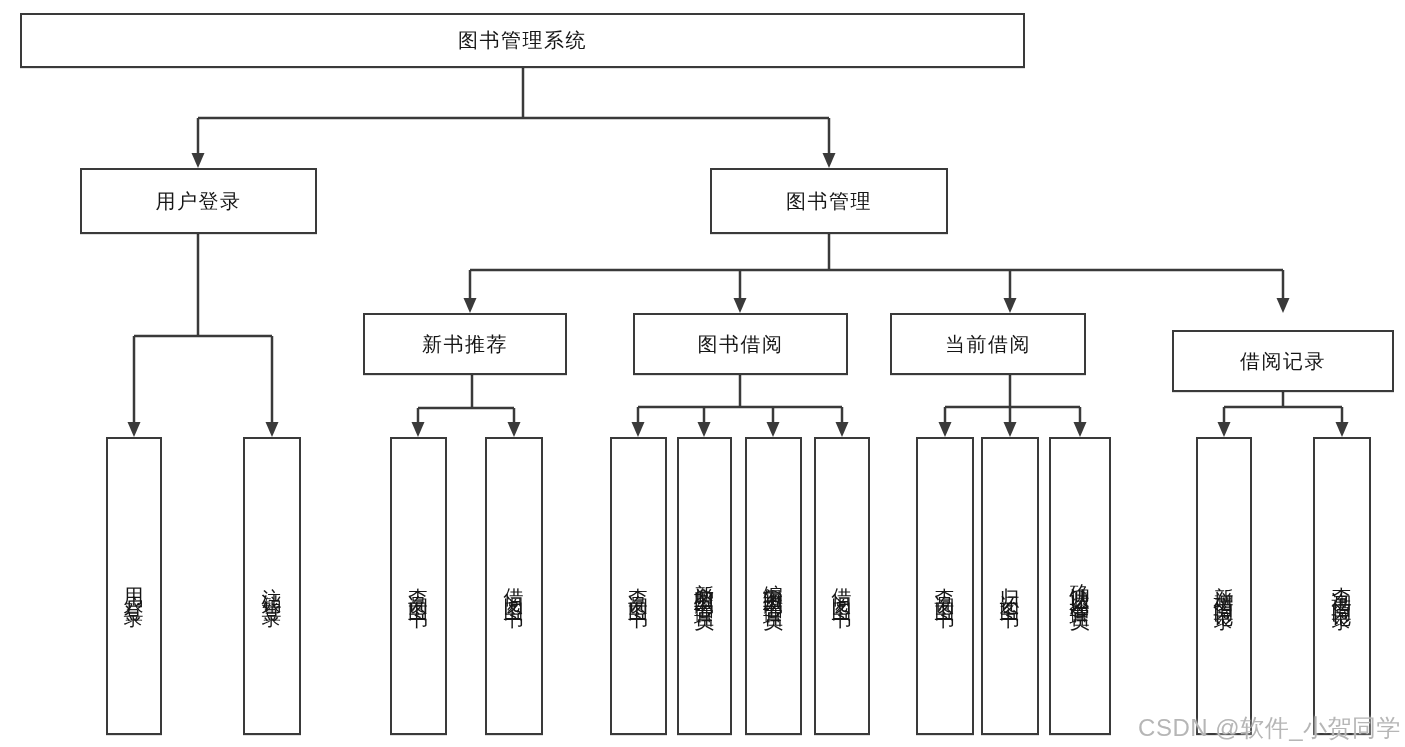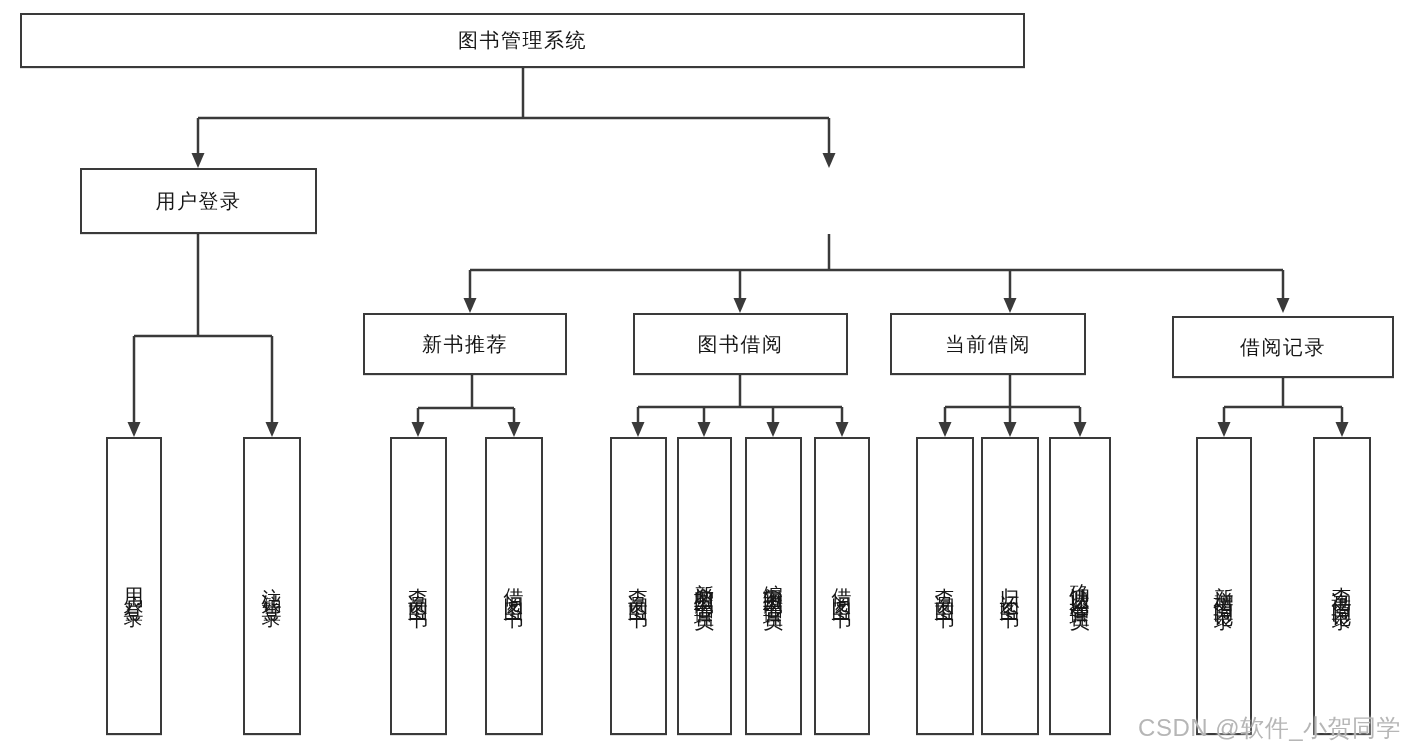--- a/index.html
+++ b/index.html
@@ -99,31 +99,34 @@
     </g>
   </svg>
 
   <div class="node" style="left:20px;top:13px;width:1005px;height:55px;">
     <span class="hl">图书管理系统</span>
   </div>
 
   <div class="node" style="left:80px;top:168px;width:237px;height:66px;">
     <span class="hl">用户登录</span>
   </div>
+  <div class="node" style="left:710px;top:168px;width:238px;height:66px;">
+    <span class="hl">图书管理</span>
+  </div>
 
   <div class="node" style="left:363px;top:313px;width:204px;height:62px;">
     <span class="hl">新书推荐</span>
   </div>
   <div class="node" style="left:633px;top:313px;width:215px;height:62px;">
     <span class="hl">图书借阅</span>
   </div>
   <div class="node" style="left:890px;top:313px;width:196px;height:62px;">
     <span class="hl">当前借阅</span>
   </div>
-  <div class="node" style="left:1172px;top:316px;width:222px;height:62px;">
+  <div class="node" style="left:1172px;top:330px;width:222px;height:62px;">
     <span class="hl">借阅记录</span>
   </div>
 
   <div class="node" style="left:106px;top:437px;width:56px;height:298px;">
     <span class="vl">用户登录</span>
   </div>
   <div class="node" style="left:243px;top:437px;width:58px;height:298px;">
     <span class="vl">注销登录</span>
   </div>
   <div class="node" style="left:390px;top:437px;width:57px;height:298px;">

